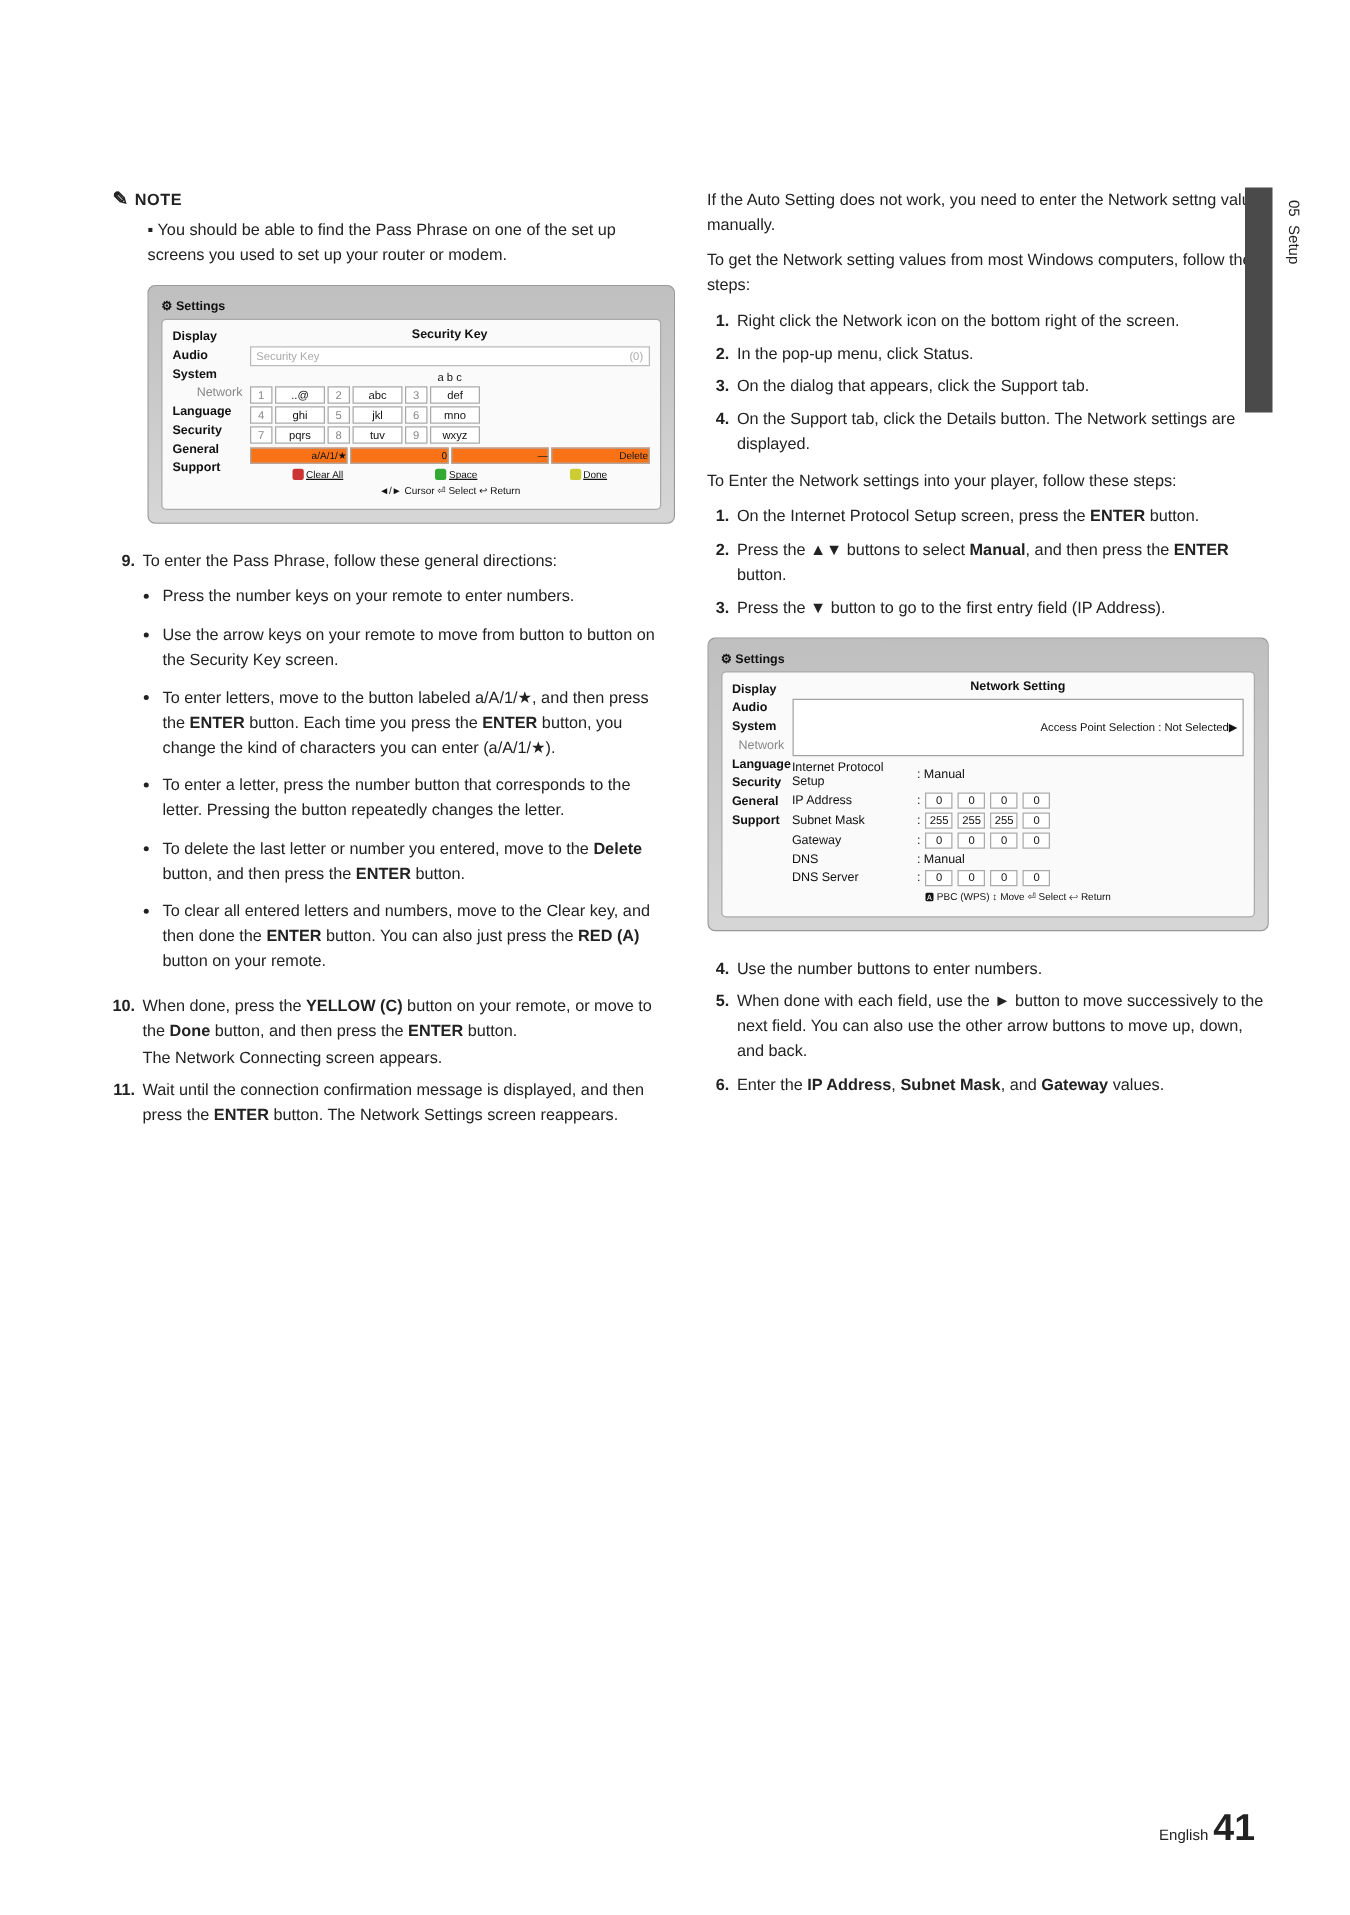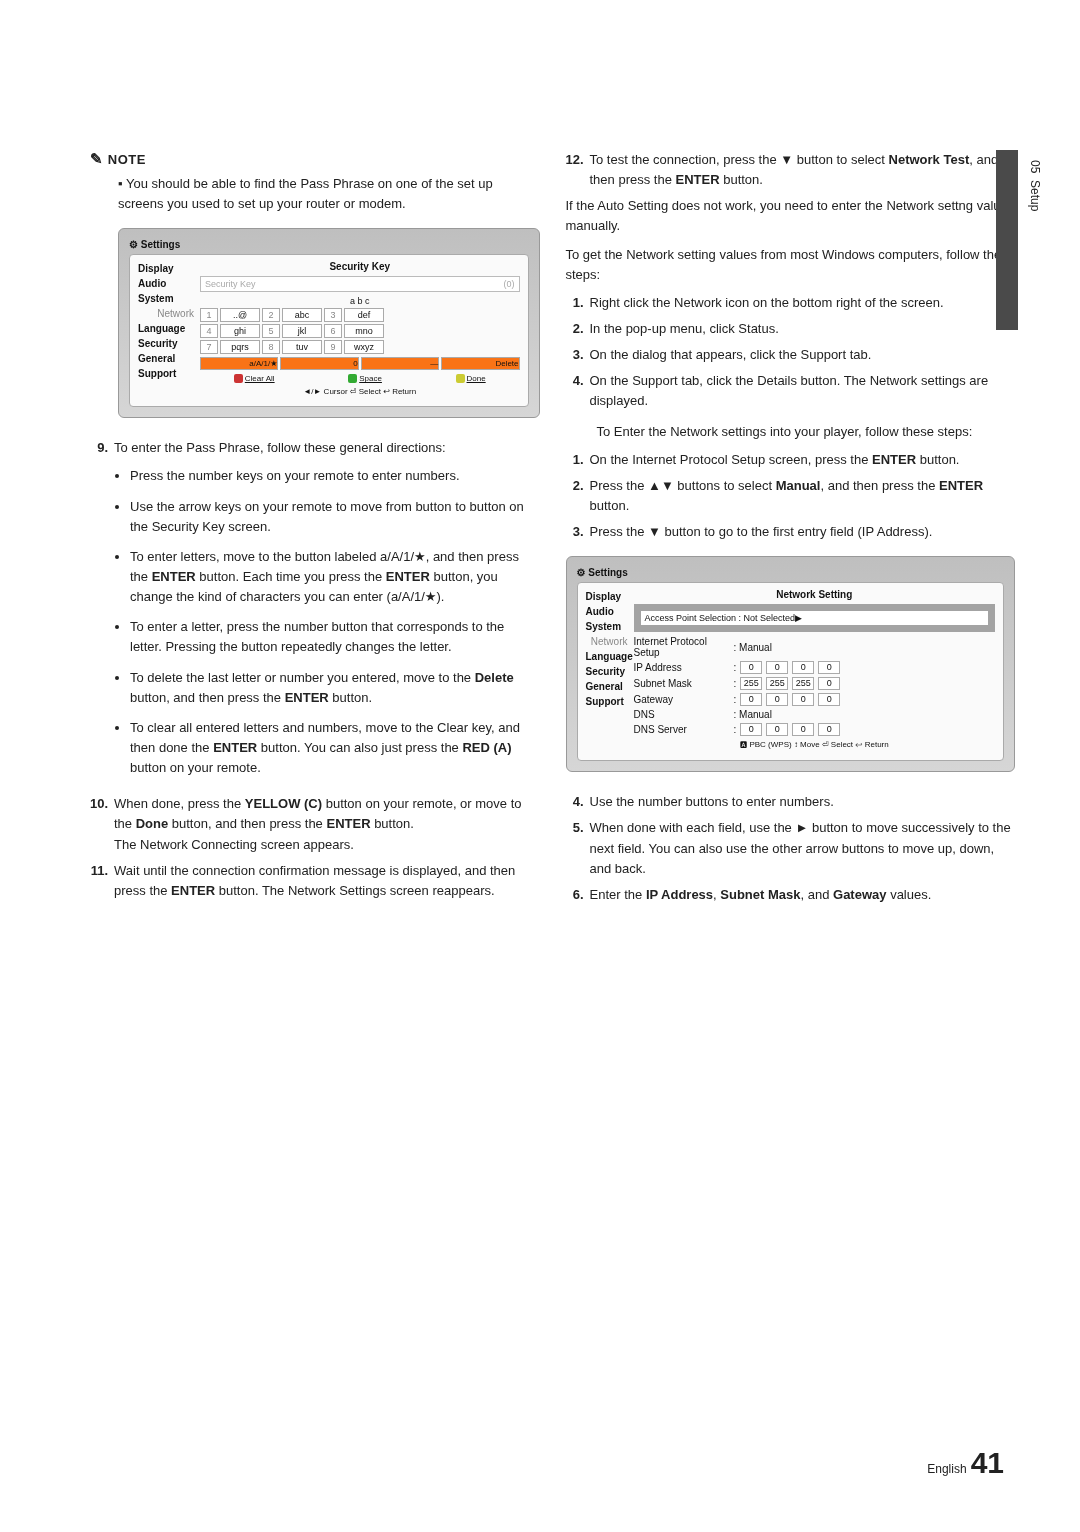--- a/index.html
+++ b/index.html
@@ -36,21 +36,21 @@
 .clrbar { display: flex; gap: 6px; margin-top: 4px; font-size: 8px; justify-content: space-around; text-decoration: underline; }
 .clrbar span { display: flex; align-items: center; gap: 2px; }
 .chip { width: 9px; height: 9px; border-radius: 2px; display: inline-block; }
 .chip.r { background: #c33; } .chip.g { background: #3a3; } .chip.y { background: #cc3; }
 .helpbar { text-align: center; font-size: 8px; margin-top: 4px; }
 .settings-hdr { font-weight: bold; margin-bottom: 4px; }
 .settings-hdr::before { content: "⚙ "; }
 .net-form .row { display: flex; align-items: center; gap: 4px; margin-bottom: 3px; }
 .net-form .lab { width: 96px; }
 .net-form .oct { width: 22px; height: 13px; background: #fff; border: 1px solid #aaa; text-align: center; font-size: 9px; }
-.aps { background: #fff; border: 7px solid #a3a3a3; padding: 2px 4px; display: flex; justify-content: flex-start; margin-bottom: 4px; font-size: 9px; }
+.aps { background: #fff; border: 1px solid #a3a3a3; padding: 17px 4px; display: flex; justify-content: flex-end; margin-bottom: 4px; font-size: 9px; }
 .side-tab { position: absolute; right: 62px; top: 150px; width: 22px; height: 180px; background: #4a4a4a; }
 .side-tab-text { position: absolute; right: 38px; top: 160px; writing-mode: vertical-rl; font-size: 12px; }
 .footer { position: absolute; bottom: 52px; right: 76px; font-size: 12px; }
 .footer .pg { font-size: 30px; font-weight: bold; margin-left: 4px; }
 b { font-weight: bold; }
 </style>
 </head>
 <body>
 
 <div class="side-tab"></div>
@@ -156,28 +156,20 @@
     <li>
           <span class="n">11.</span>
           <span class="t">
       <span>Wait until the connection confirmation message is displayed, and then press the </span><b>ENTER</b><span> button. The Network Settings screen reappears.</span>
     </span>
         </li>
   </ol>
 </div>
 
 <div class="col">
-  <ol class="num-list">
-    <li>
-          <span class="n">12.</span>
-          <span class="t">
-      <span>To test the connection, press the ▼ button to select </span><b>Network Test</b><span>, and then press the </span><b>ENTER</b><span> button.</span>
-    </span>
-        </li>
-  </ol>
 
   <p>If the Auto Setting does not work, you need to enter the Network settng values manually.</p>
   <p style="margin-top:8px;">To get the Network setting values from most Windows computers, follow these steps:</p>
 
   <ol class="num-list" style="margin-top:8px;">
     <li>
           <span class="n">1.</span>
           <span class="t">Right click the Network icon on the bottom right of the screen.</span>
         </li>
     <li>
@@ -187,21 +179,21 @@
     <li>
           <span class="n">3.</span>
           <span class="t">On the dialog that appears, click the Support tab.</span>
         </li>
     <li>
           <span class="n">4.</span>
           <span class="t">On the Support tab, click the Details button. The Network settings are displayed.</span>
         </li>
   </ol>
 
-  <p style="margin-top:10px;margin-left:31px;">To Enter the Network settings into your player, follow these steps:</p>
+  <p style="margin-top:10px;">To Enter the Network settings into your player, follow these steps:</p>
 
   <ol class="num-list" style="margin-top:8px;">
     <li>
           <span class="n">1.</span>
           <span class="t"><span>On the Internet Protocol Setup screen, press the </span><b>ENTER</b><span> button.</span></span>
         </li>
     <li>
           <span class="n">2.</span>
           <span class="t"><span>Press the ▲▼ buttons to select </span><b>Manual</b><span>, and then press the </span><b>ENTER</b><span> button.</span></span>
         </li>

